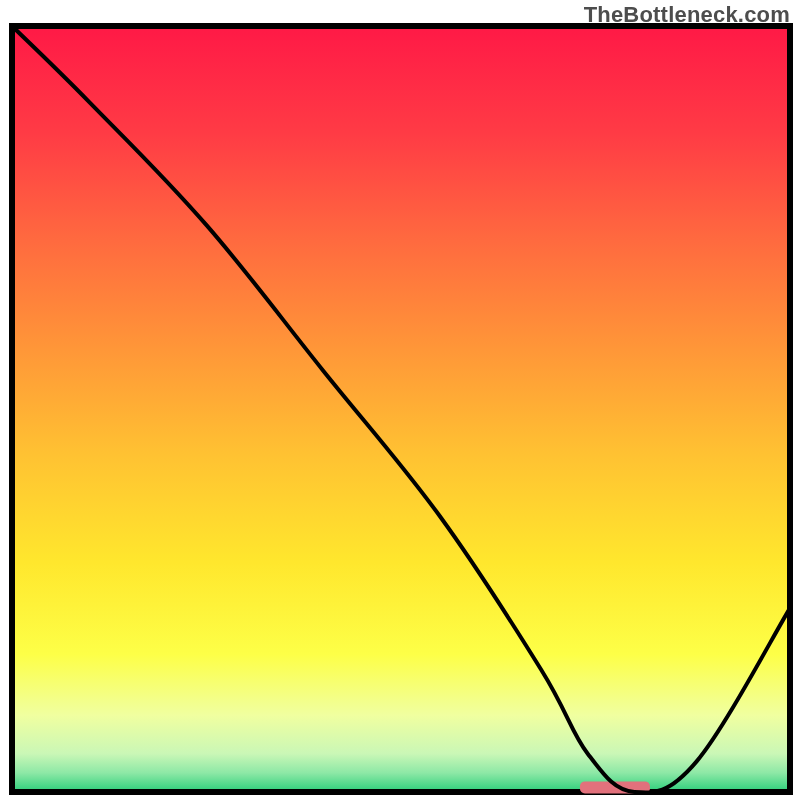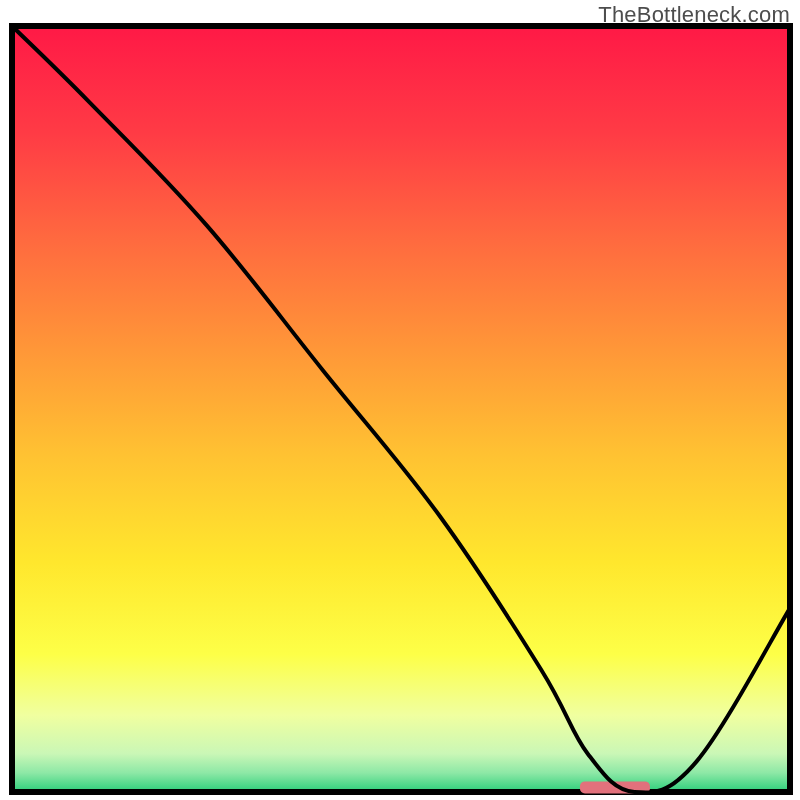--- a/index.html
+++ b/index.html
@@ -13,21 +13,21 @@
   .wrap {
     position: relative;
     width: 800px;
     height: 800px;
   }
   .watermark {
     position: absolute;
     top: 2px;
     right: 10px;
     font-size: 22px;
-    font-weight: 400;
+    font-weight: 700;
     color: #4d4d4d;
     letter-spacing: 0.2px;
   }
   svg {
     position: absolute;
     top: 0;
     left: 0;
   }
   .frame {
     fill: none;

